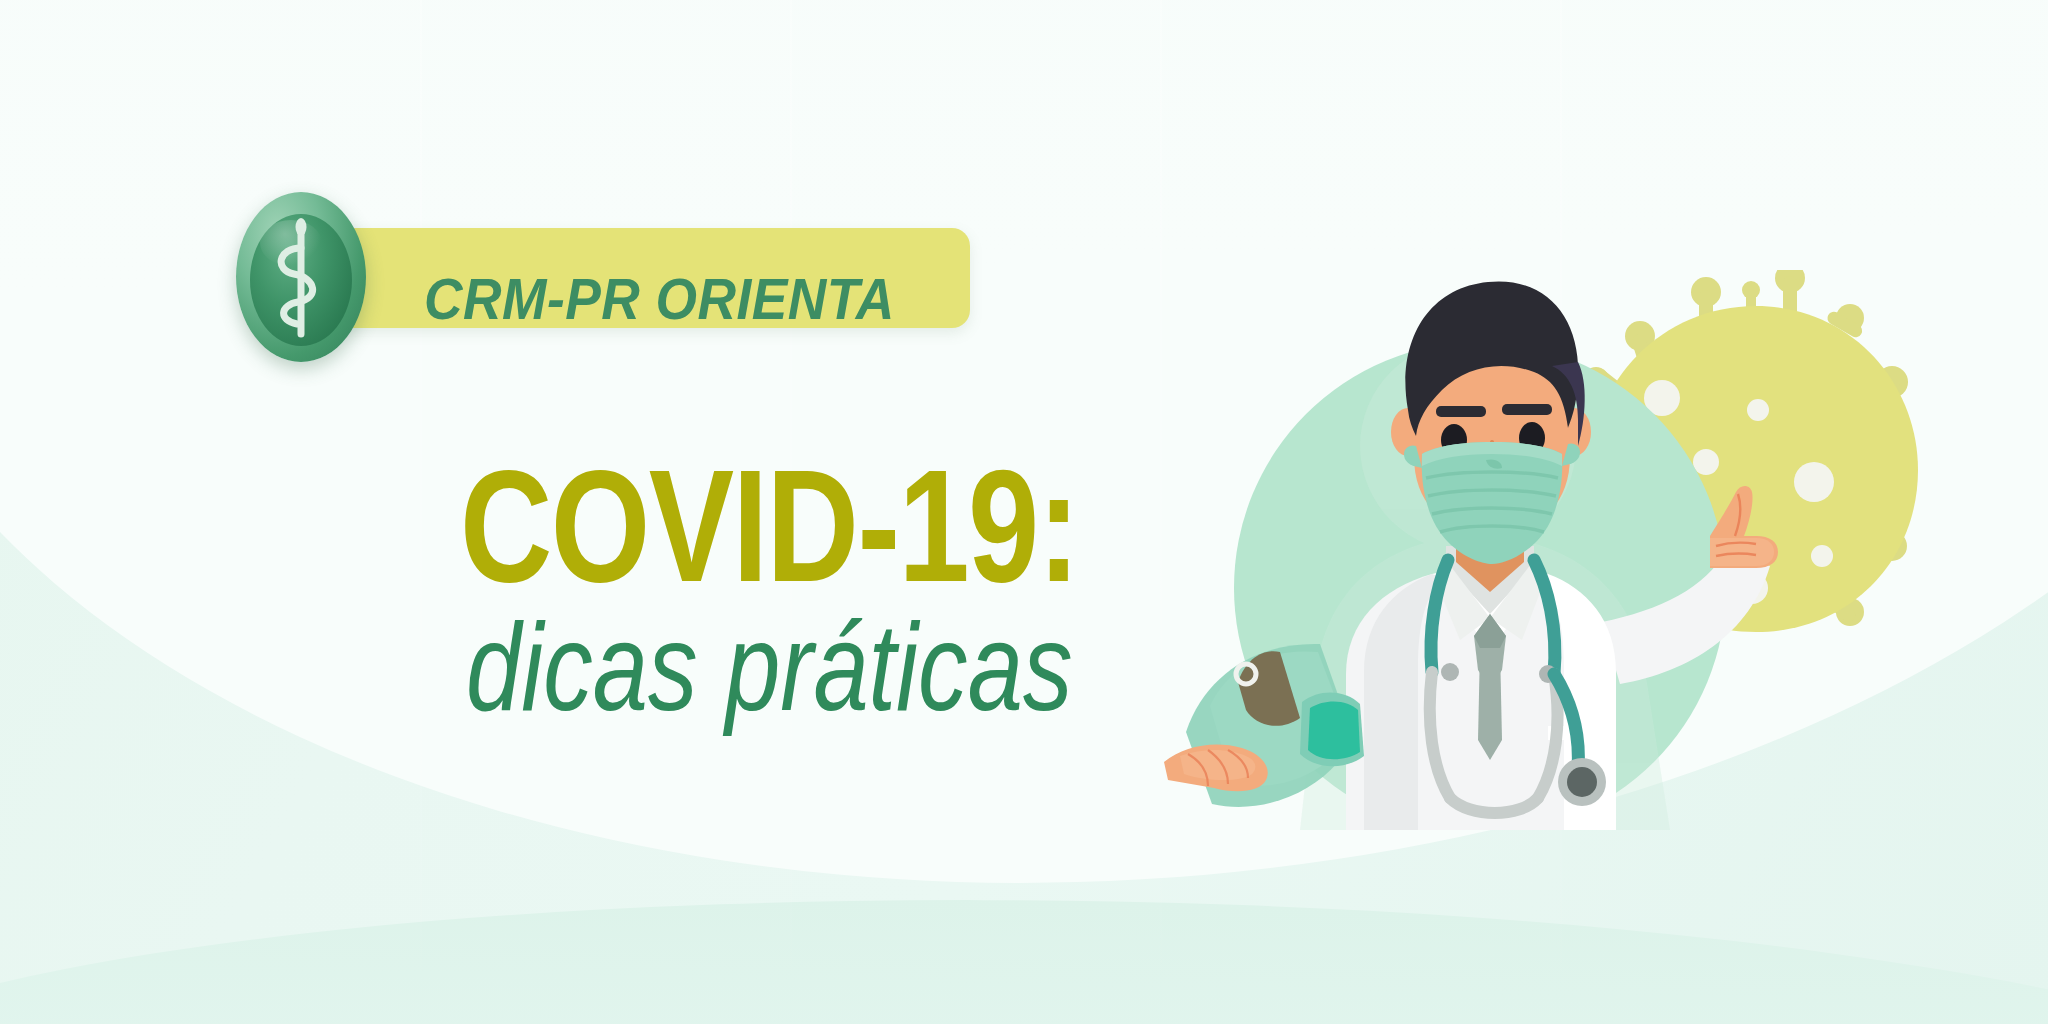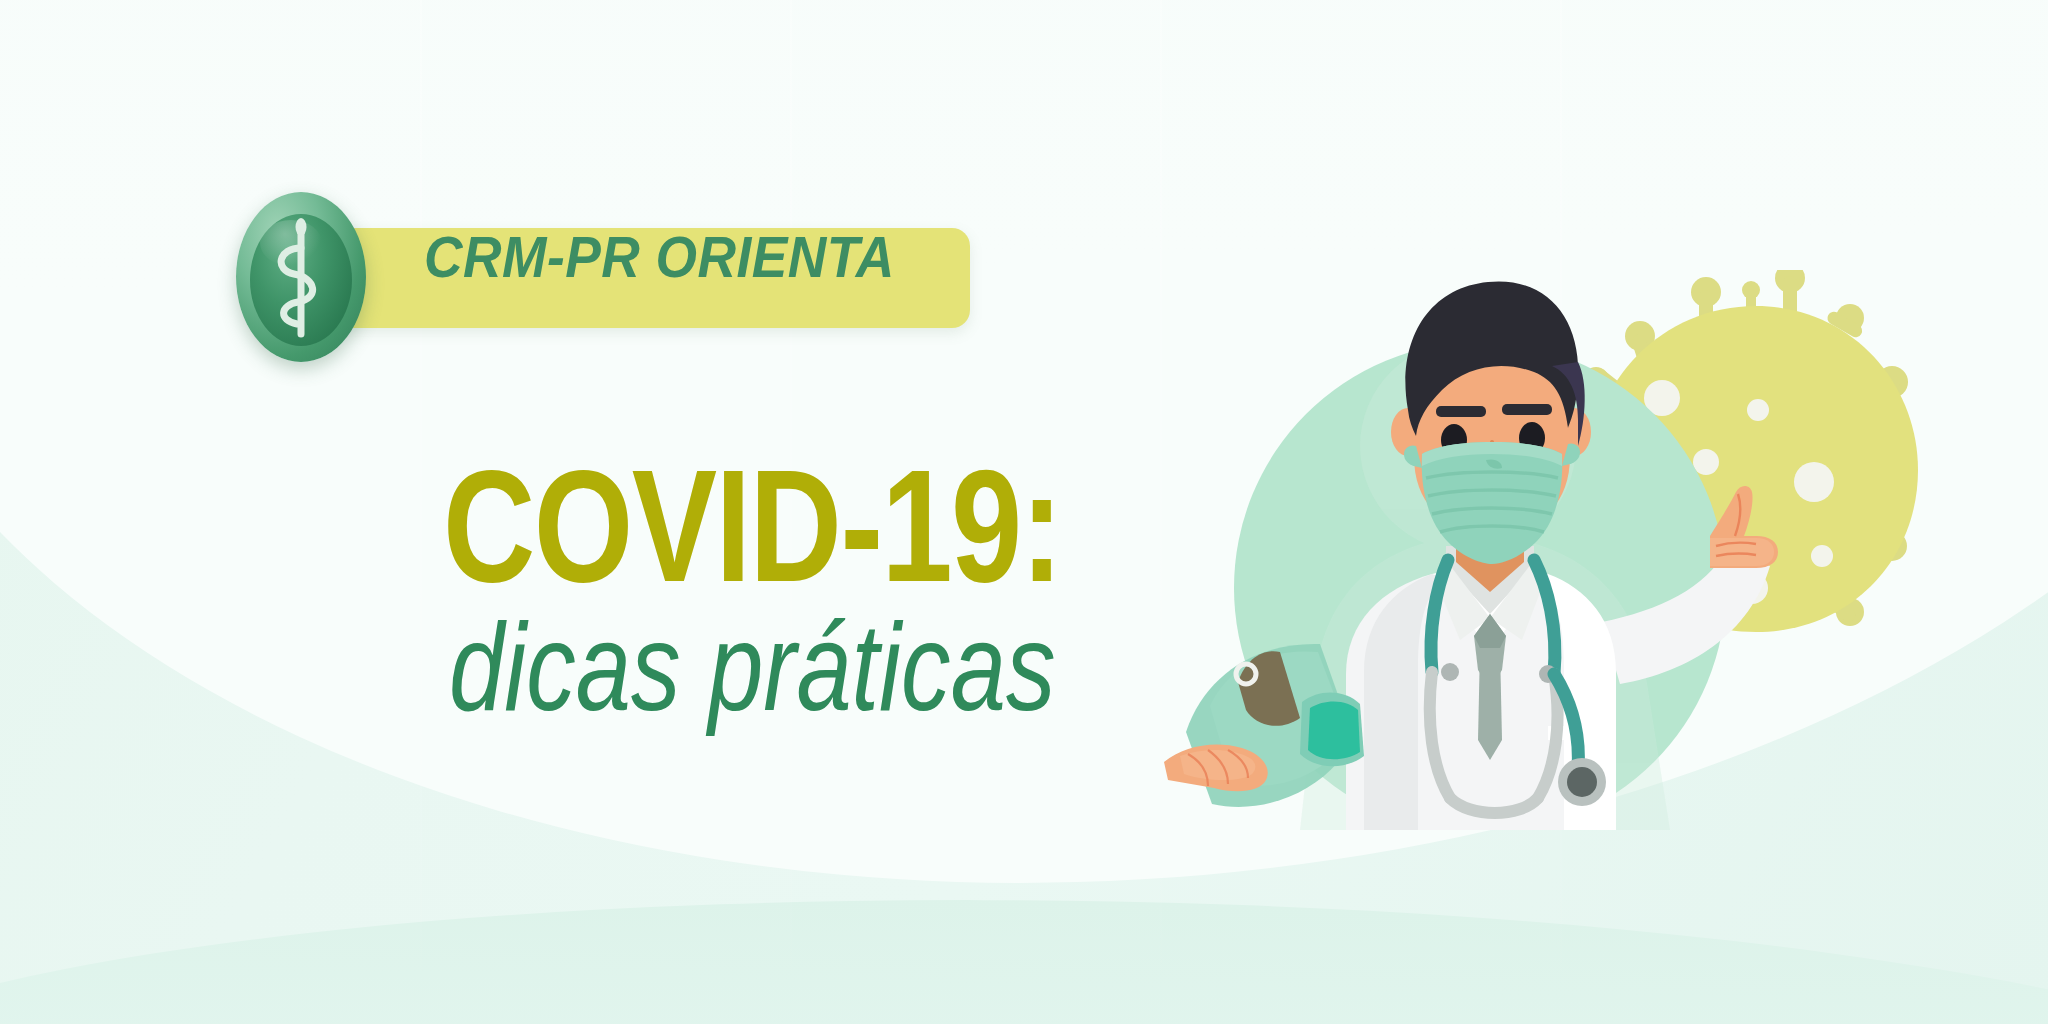--- a/index.html
+++ b/index.html
@@ -31,21 +31,21 @@
     position:absolute;top:0;height:100%;width:2px;
     background:linear-gradient(180deg,rgba(255,255,255,.55),rgba(255,255,255,0));
     opacity:.55;
   }
 
   
   .badge-wrap{position:absolute;left:236px;top:228px;display:flex;align-items:center;}
   .badge-bar{
     position:relative;margin-left:78px;height:100px;
     background:#e4e377;border-radius:5px 18px 18px 5px;
-    display:flex;align-items:flex-start;
+    display:flex;align-items:flex-end;
     padding:0 34px 0 110px;
     box-shadow:0 5px 14px rgba(90,120,90,.13);
   }
   .badge-text{
     font-size:58px;font-weight:bold;font-style:italic;
     color:#3d8d63;letter-spacing:.5px;
     transform:scaleX(.92);transform-origin:left center;
     white-space:nowrap;line-height:1;
   }
 
@@ -63,21 +63,21 @@
     background:radial-gradient(ellipse at 38% 28%, #5fae85 0%, #3f9468 40%, #2b7b52 78%, #256c48 100%);
     overflow:hidden;
   }
   .logo-gloss{
     position:absolute;left:10px;top:6px;width:62px;height:46px;border-radius:50%;
     background:radial-gradient(ellipse at 40% 30%, rgba(255,255,255,.26), rgba(255,255,255,0) 70%);
   }
   .logo svg{position:absolute;left:14px;top:22px;}
 
   
-  .headline{position:absolute;left:443px;top:452px;}
+  .headline{position:absolute;left:460px;top:452px;}
   .title-main{
     font-size:160px;font-weight:bold;color:#b0ae07;
     letter-spacing:-2px;line-height:.92;
     transform:scaleX(.80);transform-origin:left center;
     white-space:nowrap;
   }
   .title-sub{
     font-size:124px;font-style:italic;color:#2f8a5b;
     line-height:1;margin-top:6px;margin-left:6px;
     transform:scaleX(.80);transform-origin:left center;

